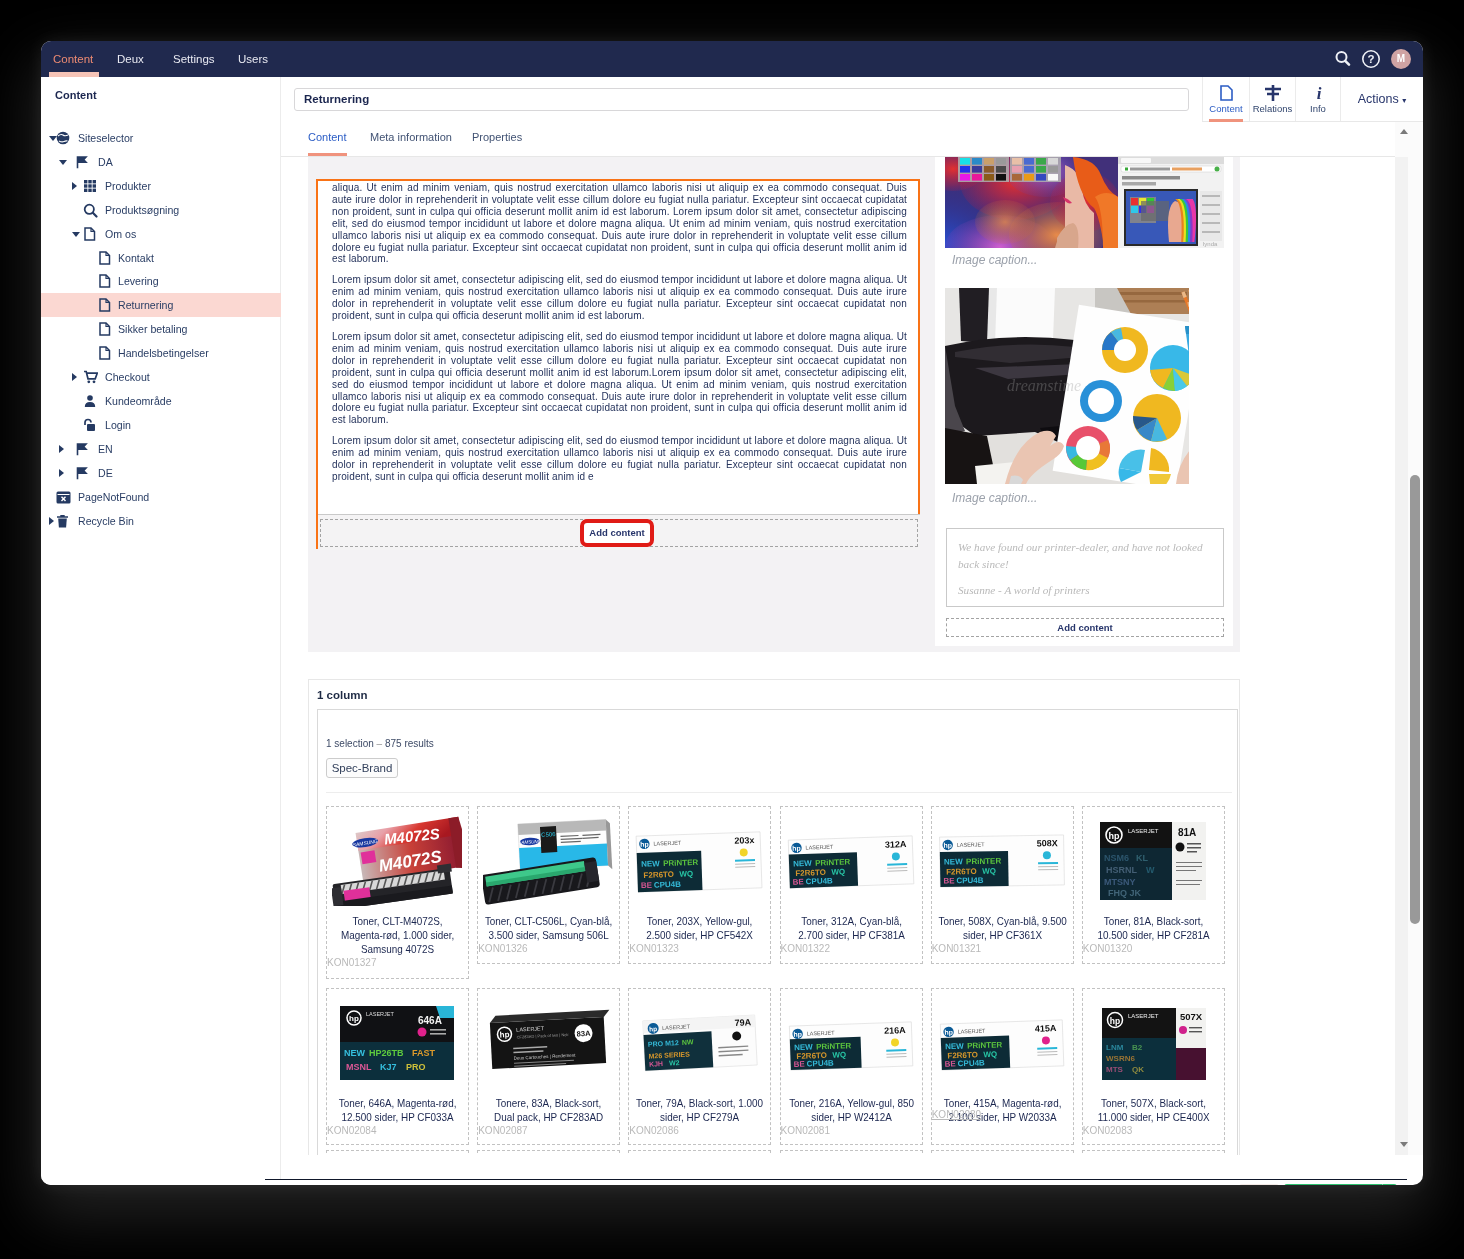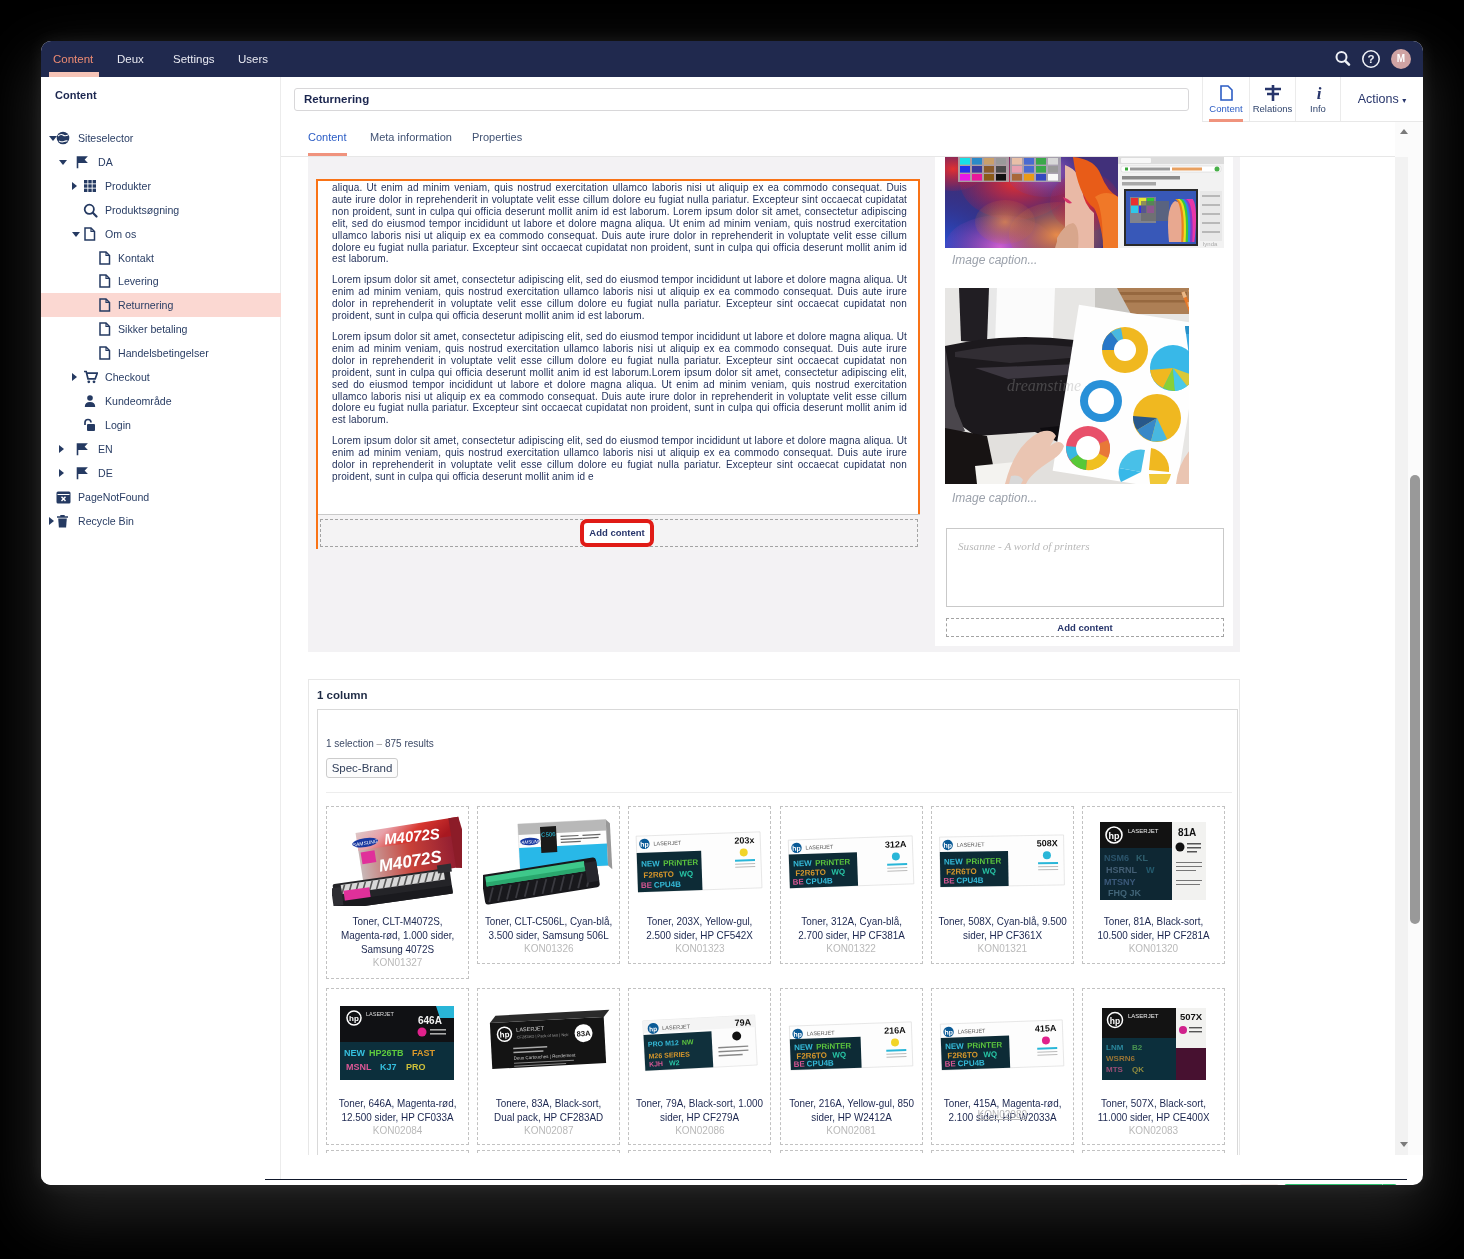--- a/index.html
+++ b/index.html
@@ -46,21 +46,21 @@
   .scrollbody { position:absolute; left:240px; top:116px; width:1124px; height:998px; background:#fff; overflow:hidden; }
   .graypanel { position:absolute; left:27px; top:0; width:932px; height:495px; background:#f3f2f4; }
   .sbar { position:absolute; left:1354px; top:81px; width:28px; height:1033px; background:#fbfbfb; }
   .sbar .strip { position:absolute; left:0; top:35px; width:13px; height:998px; background:#f2f2f2; }
   .sbar .thumb { position:absolute; left:15px; top:353px; width:10px; height:449px; background:#999; border-radius:5px; }
   .sbar .arr { position:absolute; left:13px; width:0; height:0; }
   .lorem p { font-size:10px; line-height:11.9px; letter-spacing:0.13px; color:#25335c; text-align:justify; margin-bottom:9px; }
   .dashbox { border:1px dashed #a3a3a3; }
   .pcard { border:1px dashed #c2c2c2; }
   .ptitle { position:absolute; left:-10px; right:-10px; top:107px; font-size:11.5px; line-height:14px; color:#1b264f; text-align:center; white-space:nowrap; transform:scaleX(0.86); }
-  .pkon { position:absolute; left:0; right:0; font-size:10px; color:#b9b9b9; text-align:center; }
+  .pkon { position:absolute; left:0; right:0; font-size:10px; color:#b9b9b9; }
   .cap { font-style:italic; font-size:12px; color:#9ba1ab; }
   .quote { font-family:"Liberation Serif", serif; font-style:italic; font-size:11.2px; color:#b9b9b9; margin:0 11px; line-height:17px; }
   .quote:first-child { margin-top:10px; }
   
   .foot { position:absolute; left:224px; top:1114px; width:1142px; height:30px; background:#fff; border-top:1px solid #0f172a;margin-top:24px; }
   .crumb { position:absolute; left:16px; top:9px; font-size:10.5px; color:#555; }
   .crumb a { color:#4a5a7a; text-decoration:underline; }
   .crumb .sep { color:#999; margin:0 4px; }
   .btn-save { position:absolute; left:974px; top:4px; width:40px; height:14px; background:#f3eae6; border-radius:3px;
               color:#1b264f; font-weight:bold; font-size:11px; text-align:center; line-height:21px; }
@@ -378,20 +378,21 @@
             <line x1="244" y1="14" x2="250" y2="44" stroke="#e87828" stroke-width="3.4"></line>
             <line x1="244" y1="14" x2="244.9" y2="18.5" stroke="#e8b888" stroke-width="3.4"></line>
             <line x1="261" y1="16" x2="266" y2="46" stroke="#e87828" stroke-width="3.4"></line>
             <line x1="261" y1="16" x2="261.75" y2="20.5" stroke="#e8b888" stroke-width="3.4"></line>
             <path d="M240 38 l36 0 l-4 30 l-28 0 z" fill="#38a8e0"></path>
             <path d="M240 38 l36 0 l-1 8 l-34 0 z" fill="#2890c8"></path>
             <path d="M246 46 l5 0 l1 20 l-5 0 z M256 46 l5 0 l0 20 l-5 0 z M266 46 l5 0 l-1 20 l-5 0 z" fill="#68c8e8" opacity="0.8"></path>
           </svg></div>
       <div class="abs cap" style="left:17px; top:334px;">Image caption...</div>
       <div class="abs" style="left:11px; top:371px; width:278px; height:79px; border:1px solid #c9c9c9; background:#fff;">
+        <div class="quote">We have found our printer-dealer, and have not looked back since!</div>
         <div class="quote" style="margin-top:9px;">Susanne - A world of printers</div>
       </div>
       <div class="abs dashbox" style="left:11px; top:461px; width:278px; height:19px;">
         <div style="font-size:9.5px; font-weight:bold; color:#27356b; text-align:center; line-height:17px;">Add content</div>
       </div>
     </div>
     <div class="abs" style="left:27px; top:522px; width:932px; height:481px; border:1px solid #e7e7e7; background:#fff;">
       <div class="abs" style="left:8px; top:9px; font-size:11.5px; font-weight:bold; color:#1f2b45;">1 column</div>
       <div class="abs" style="left:8px; top:29px; width:921px; height:450px; border:1px solid #d9d9d9;">
       <div class="abs" style="left:8px; top:28px; font-size:10px; color:#3d4a66;">1 selection <span style="color:#999;">–</span> 875 results</div>

